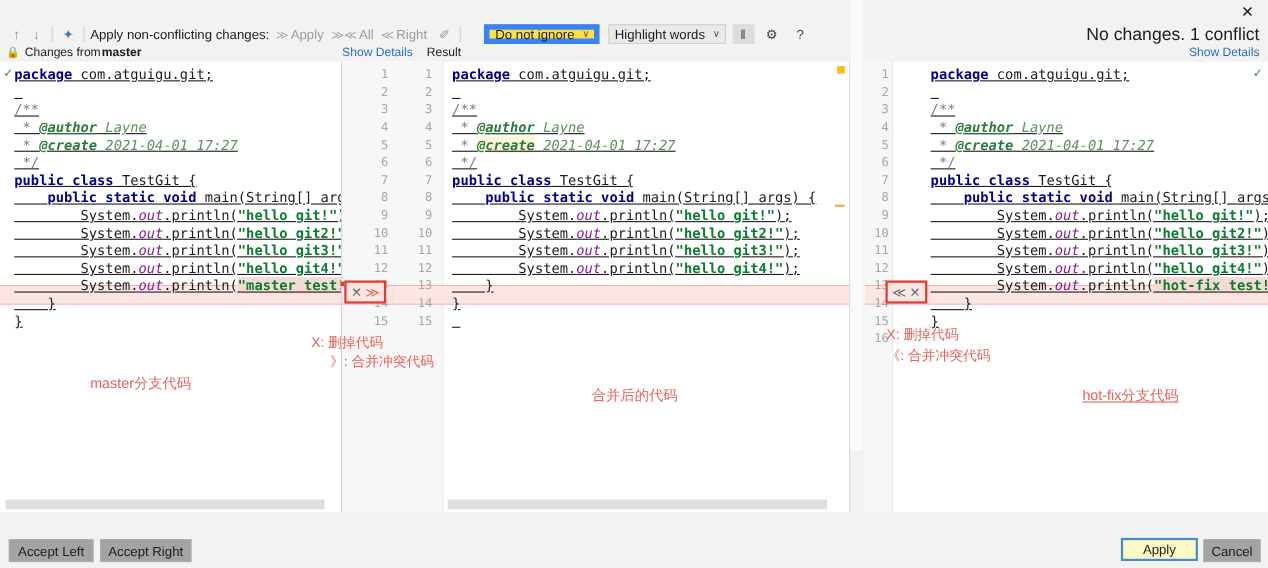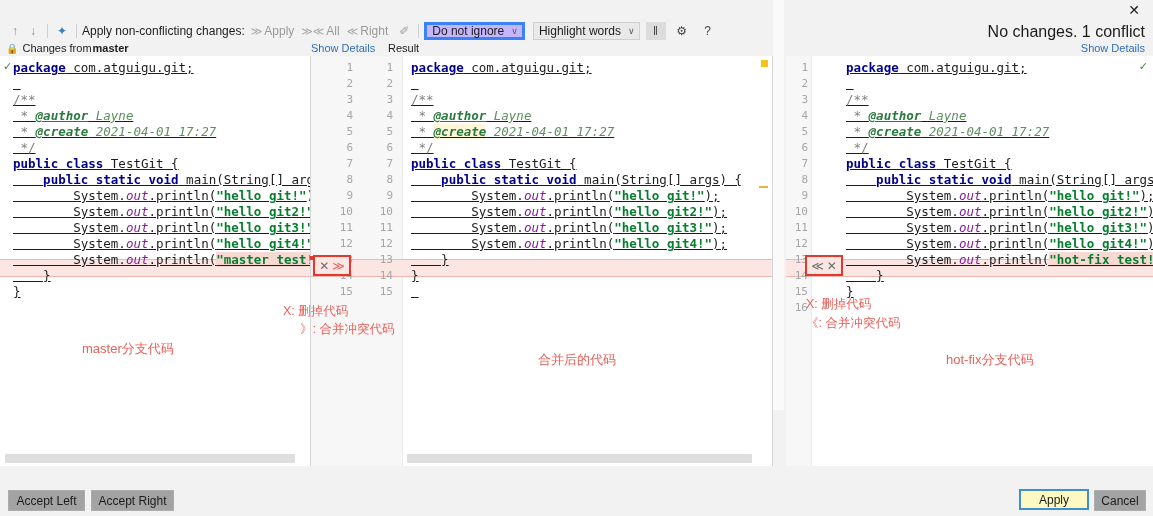--- a/index.html
+++ b/index.html
@@ -56,24 +56,24 @@
   }
   .tb-sep { width: 1px; height: 14px; background: #cfcfcf; margin: 0 5px; }
   .tb-label { font-size: 12px; color: #1c1c1c; margin-right: 6px; white-space: nowrap; }
   .tb-link {
     font-size: 12px; color: #9a9a9a; margin-right: 7px;
     display:flex; align-items:center; gap:2px; white-space: nowrap; cursor: default;
   }
   .chev { color: #a8a8a8; font-size: 11px; }
   .combo {
     height: 18px; min-width: 88px;
-    border: 3px solid #3b82f6; background: #c4b5fd;
+    border: 5px solid #3b82f6; background: #fde047;
     display: flex; align-items: center; justify-content: space-between;
     padding: 0 4px 0 5px; font-size: 12px; color: #1c1c1c; cursor: pointer;
-    margin-left: 0;
+    margin-left: 16px;
   }
   .combo.plain { border: 1px solid #cfcfcf; background: #e9e9e9; }
   .combo .cv { white-space: nowrap; }
   .combo .carrow { color:#5a5a5a; font-size: 9px; margin-left: 7px; }
   .tb-icon-btn {
     width: 20px; height: 18px; margin-left: 6px;
     display:flex; align-items:center; justify-content:center;
     font-size: 12px; color:#454545; cursor:pointer;
   }
   .tb-icon-btn.sel { background:#dcdcdc; }
@@ -382,21 +382,21 @@
 
   <div class="actionbox" style="left:315px; top:255px; width:0; height:0; border:0;"></div>
 
   <div class="anno" style="left:283px; top:303px;">X: 删掉代码</div>
   <div class="anno" style="left:300px; top:321px;">》: 合并冲突代码</div>
   <div class="anno" style="left:806px; top:296px;">X: 删掉代码</div>
   <div class="anno" style="left:806px; top:315px;">《: 合并冲突代码</div>
 
   <div class="anno anno-big" style="left:82px; top:340px;">master分支代码</div>
   <div class="anno anno-big" style="left:538px; top:351px;">合并后的代码</div>
-  <div class="anno anno-big" style="left:946px; top:351px;">hot-fix分支代码</div>
+  <div class="anno anno-big" style="left:984px; top:351px;text-decoration:underline;">hot-fix分支代码</div>
 
   <div class="bottombar">
     <div class="btn" id="btn-accept-left">Accept Left</div>
     <div class="btn" id="btn-accept-right">Accept Right</div>
     <div class="btn primary" id="btn-apply">Apply</div>
     <div class="btn" id="btn-cancel">Cancel</div>
   </div>
 
 </div>
 

